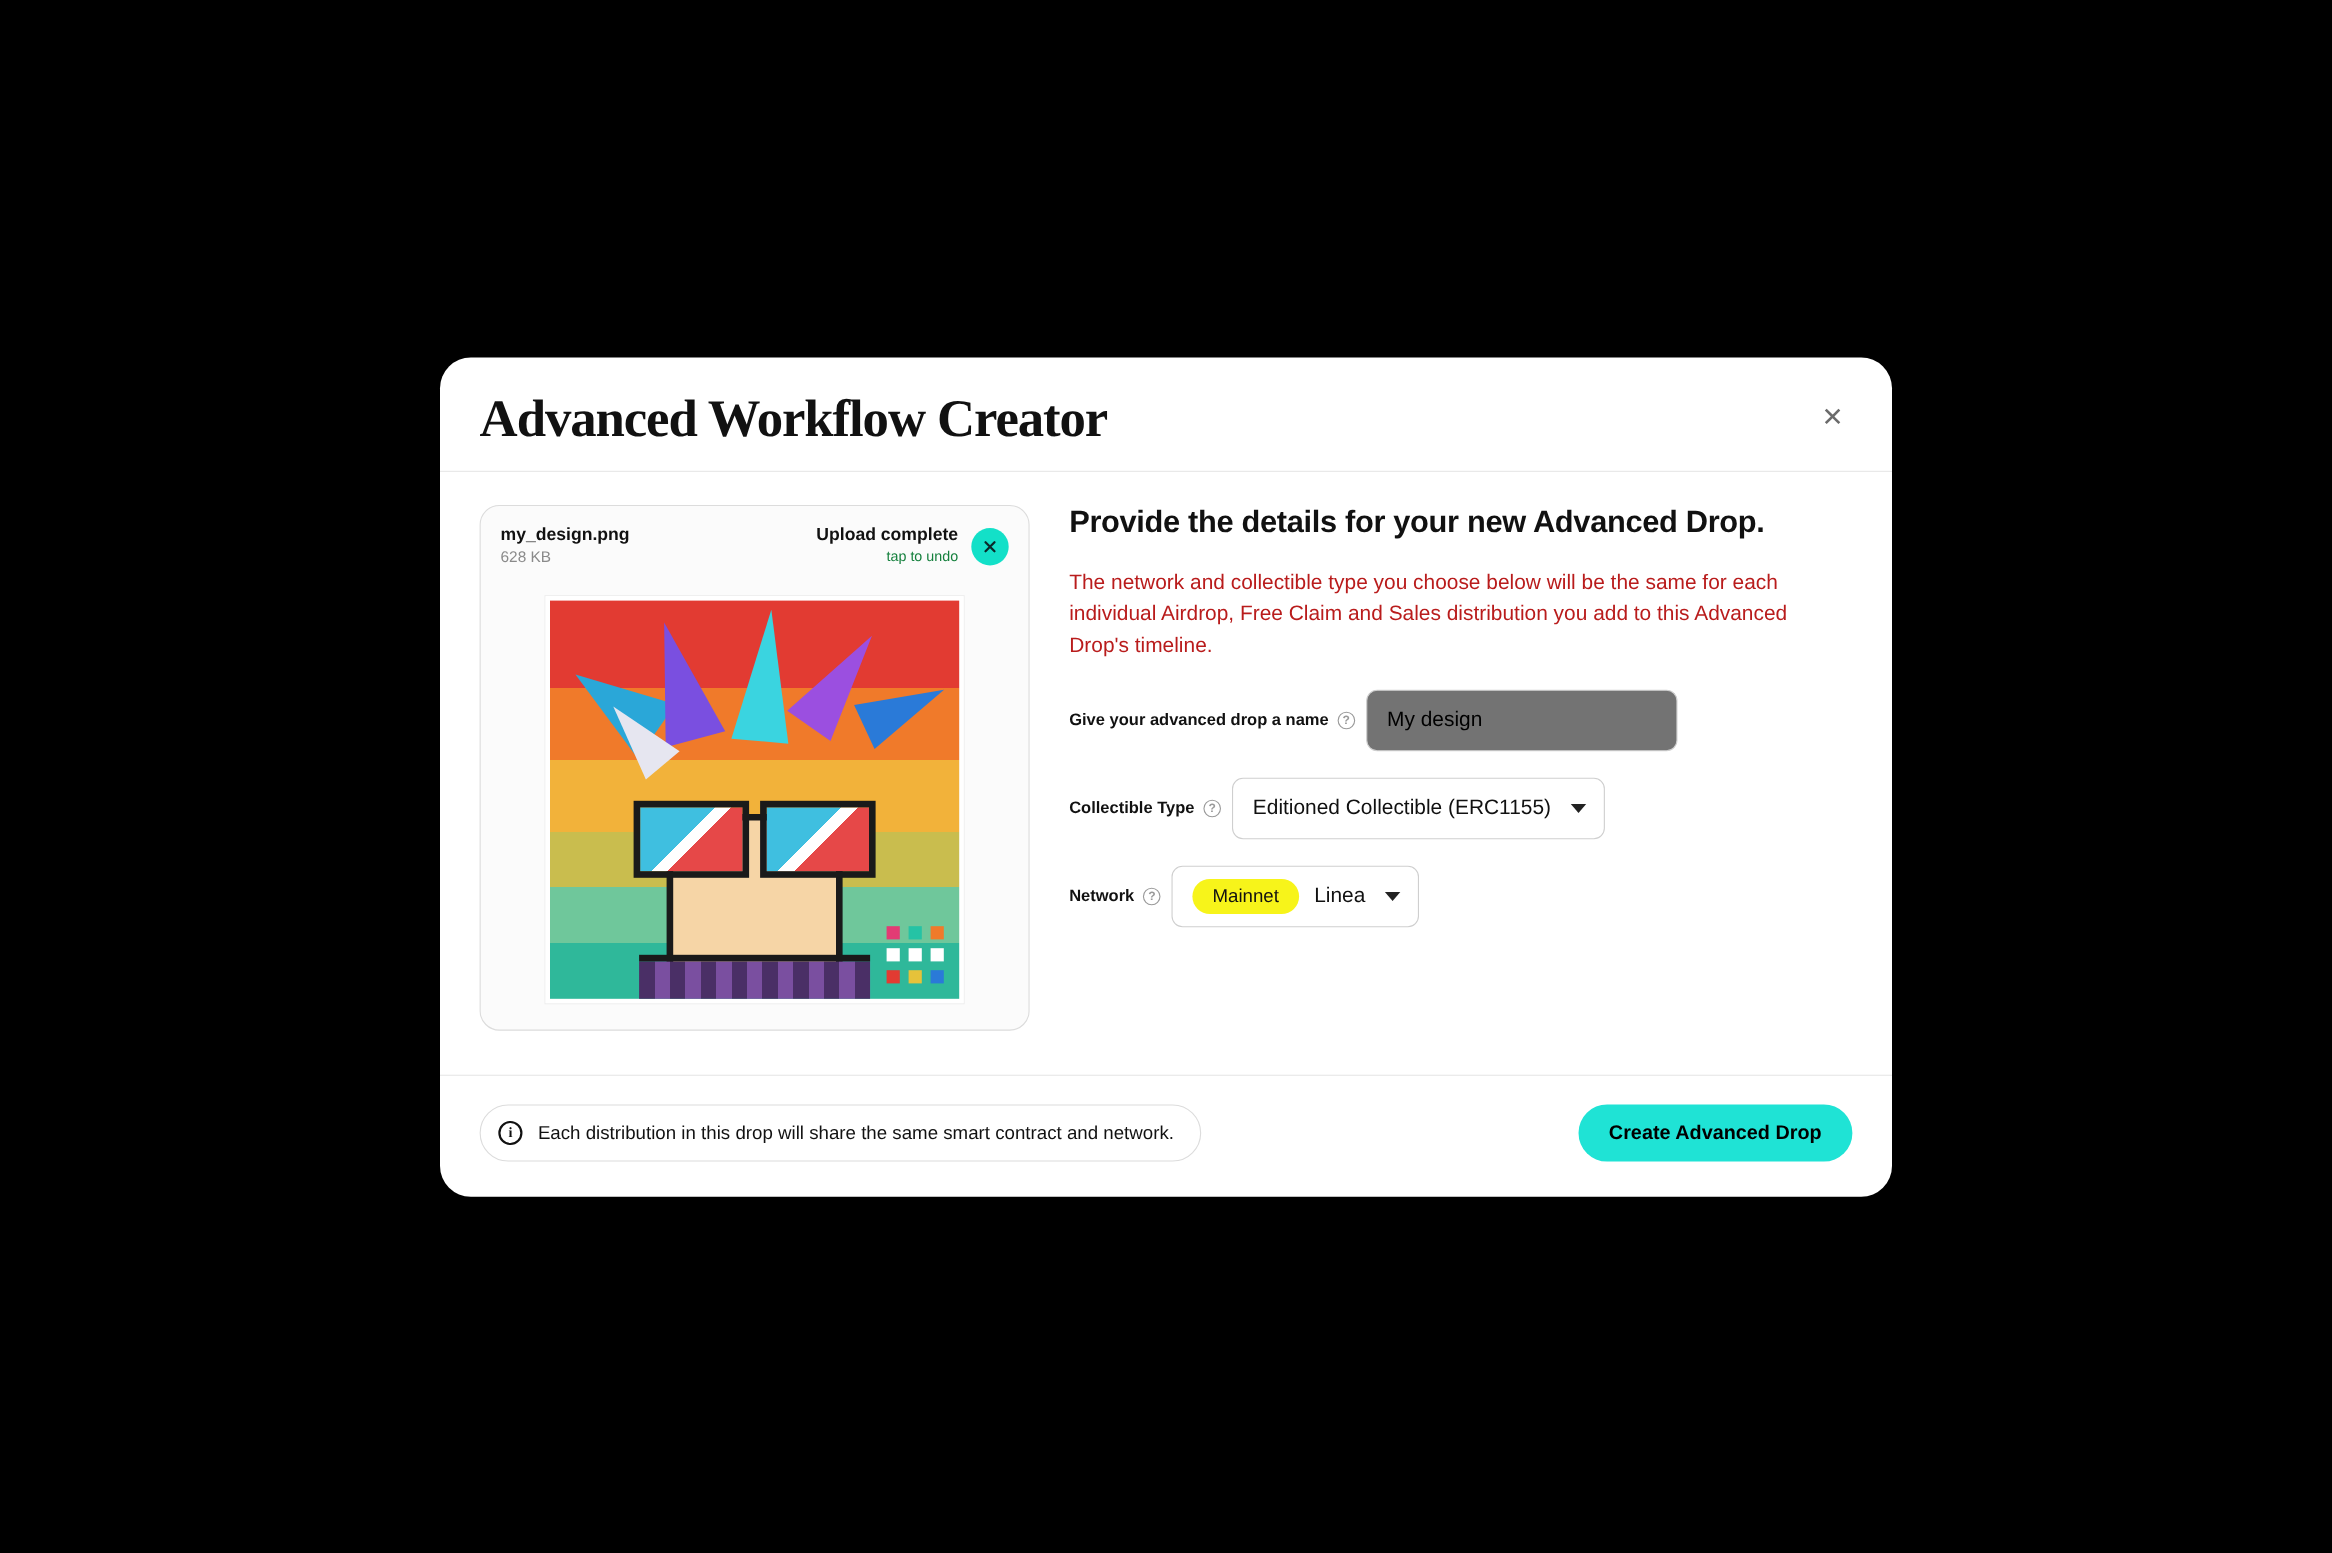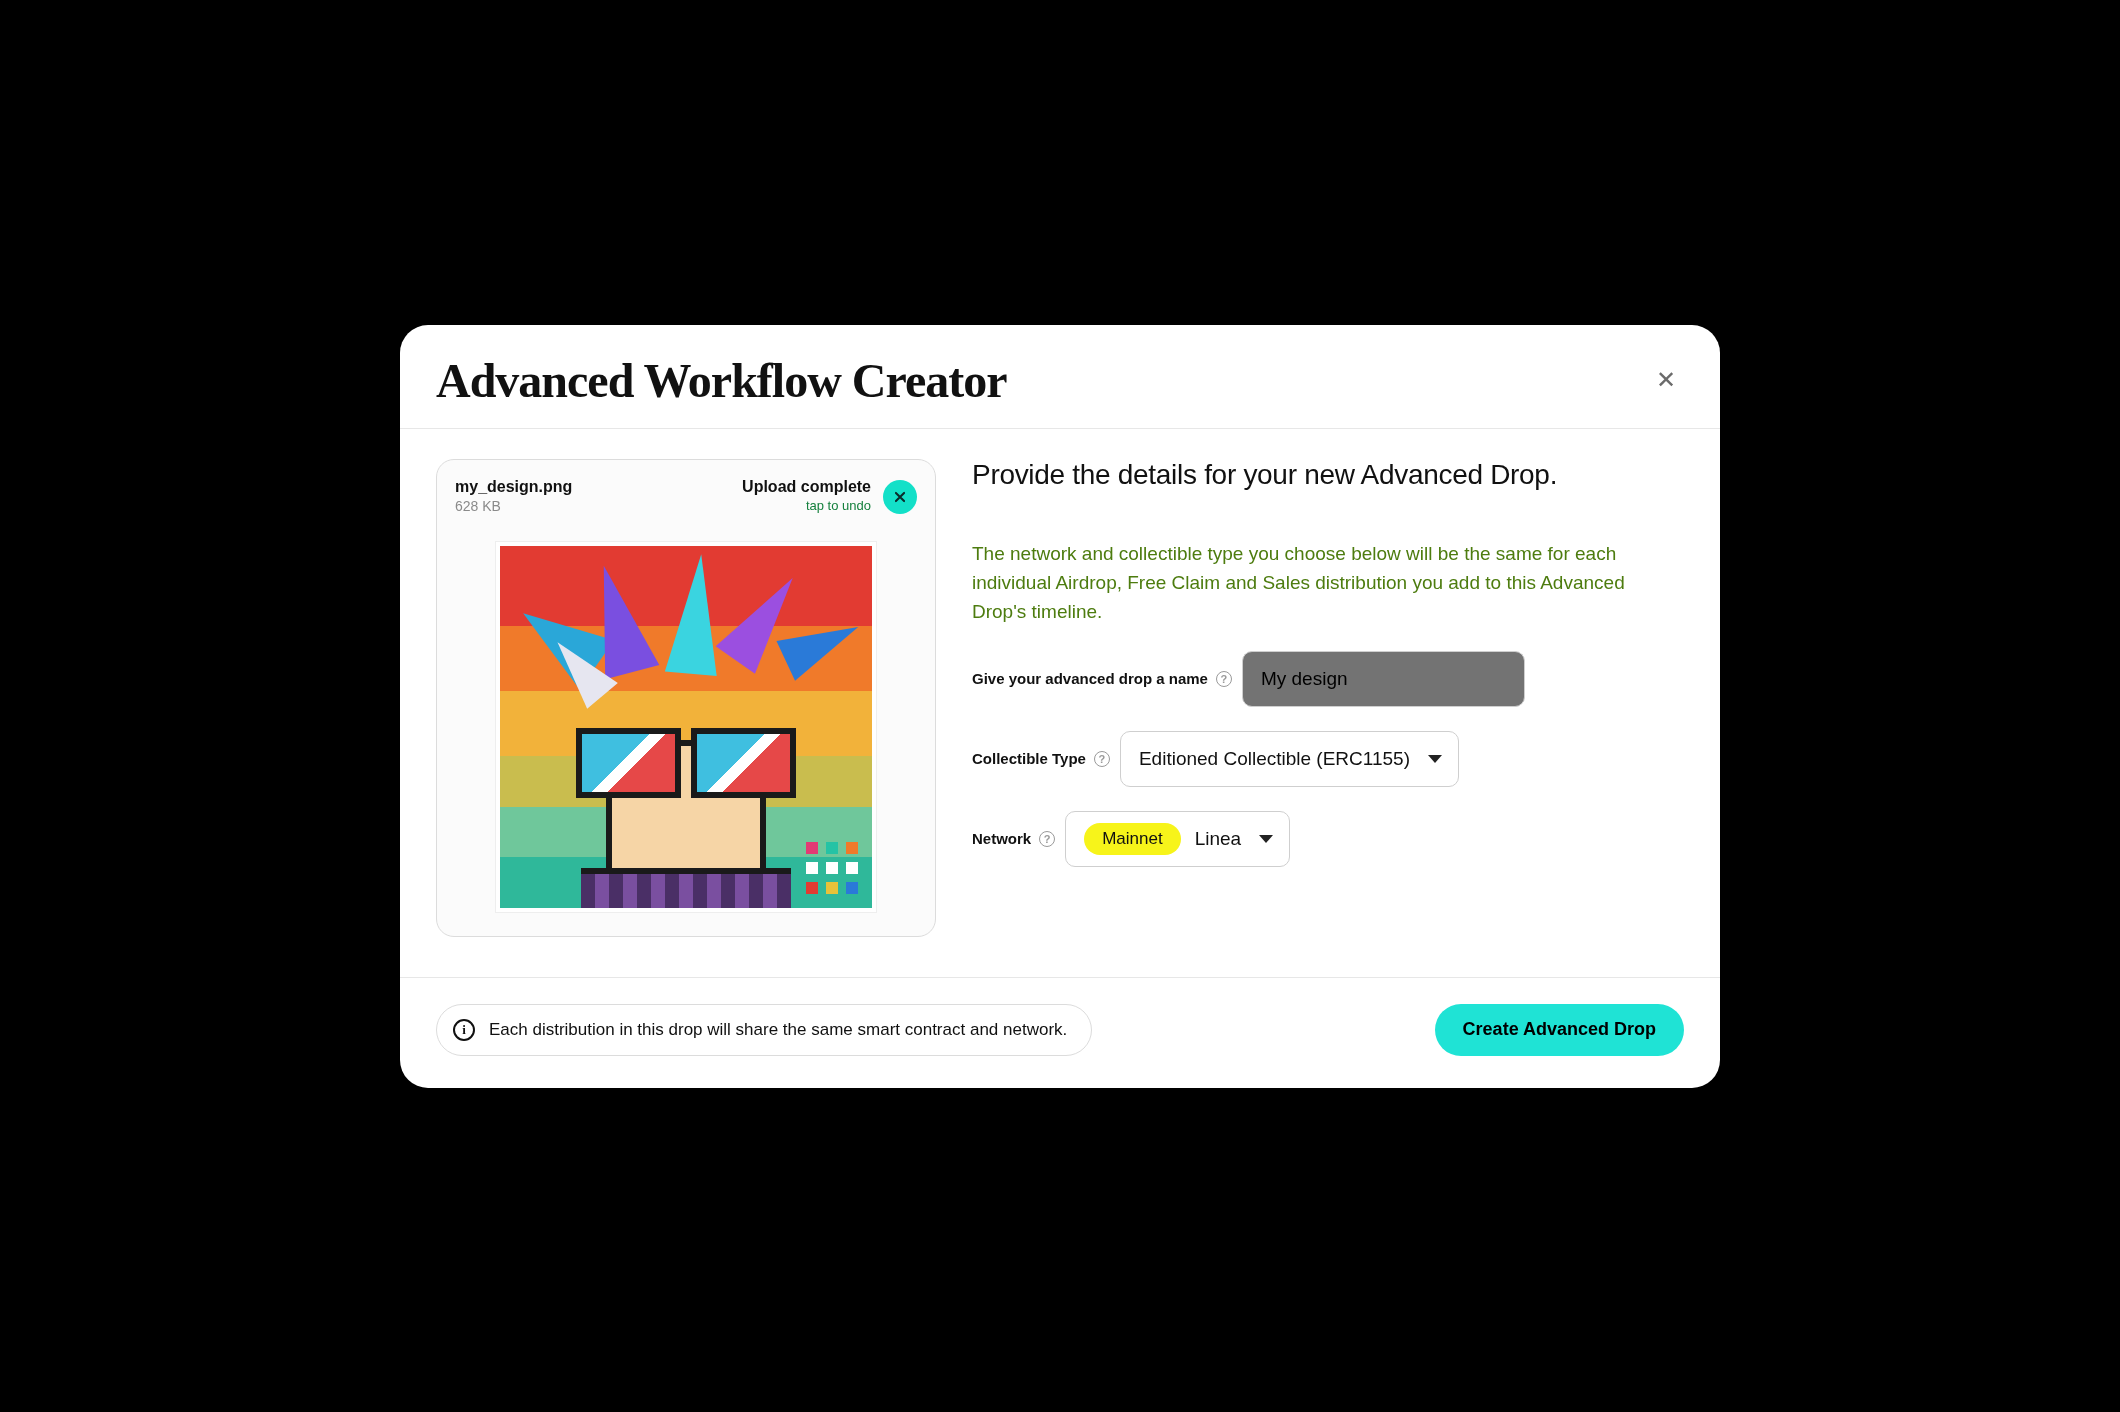--- a/index.html
+++ b/index.html
@@ -156,22 +156,22 @@
     position: absolute; right: 14px; bottom: 14px;
     display: grid; grid-template-columns: repeat(3, 12px); grid-auto-rows: 12px; gap: 8px;
   }
   .preview .palette span { display:block; width:12px; height:12px; }
   .p1{background:#e23b74}.p2{background:#25c3a5}.p3{background:#f07a2a}
   .p4{background:#fff}.p5{background:#fff}.p6{background:#fff}
   .p7{background:#e23b32}.p8{background:#e6c23a}.p9{background:#2a7ad8}
 
   
   .form-col { flex: 1; display: flex; flex-direction: column; gap: 24px; }
-  .section-title { font-size: 28px; font-weight: 400; letter-spacing: -.3px; }
-  .section-desc  { font-size: 19px; color: #4d7c0f; line-height: 1.55; margin-top: 24px; }
+  .section-title { font-size: 28px; font-weight: 700; letter-spacing: -.3px; }
+  .section-desc  { font-size: 19px; color: #b91c1c; line-height: 1.55; }
 
   .field { display: flex; gap: 10px; }
   .field-label {
     font-size: 15px; font-weight: 700;
     display: flex; align-items: center; gap: 8px;
   }
   .help-ic {
     width: 16px; height: 16px; border-radius: 50%;
     border: 1.5px solid #9a9a9a;
     display: inline-flex; align-items: center; justify-content: center;

